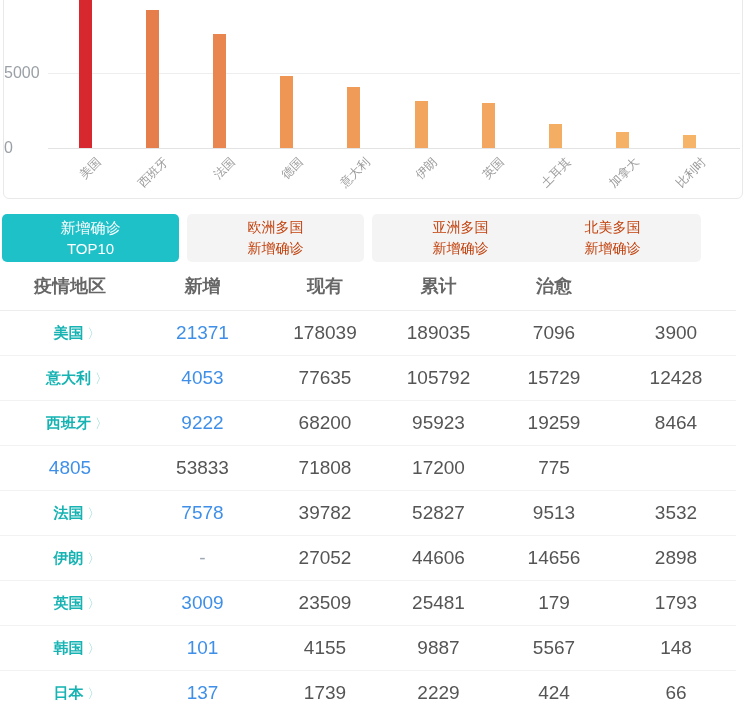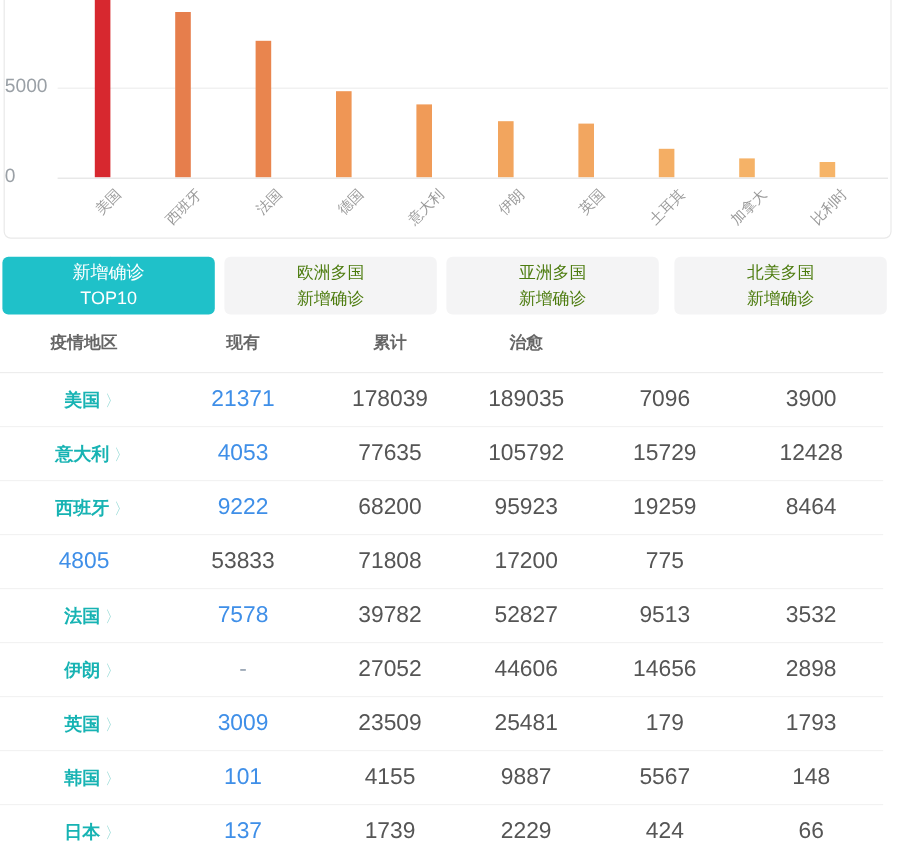--- a/index.html
+++ b/index.html
@@ -25,41 +25,41 @@
   }
   .xlabel{
     position:absolute;top:154px;width:110px;text-align:right;
     font-size:12px;color:#999;white-space:nowrap;
     transform:rotate(-45deg);transform-origin:100% 0;
   }
   
   .tabs{position:absolute;left:0;top:207px;width:749px;height:55px;padding-left:14px;}
   .tab{
     position:absolute;top:7px;height:48px;width:177px;border-radius:5px;
-    background:#f4f4f5;color:#4d7c0f;text-align:center;font-size:14px;line-height:21px;
+    background:#f4f4f5;color:#c2410c;text-align:center;font-size:14px;line-height:21px;
     display:flex;flex-direction:column;justify-content:center;cursor:pointer;
     box-sizing:border-box;
   }
   .tab.active{
     background:var(--accent,#1fc1c9);color:#fff;font-size:15px;font-weight:500;
   }
   .tab-notch{
     position:absolute;top:0;left:82px;width:0;height:0;
     border-left:8px solid transparent;border-right:8px solid transparent;
     border-bottom:8px solid var(--accent,#1fc1c9);
   }
   
   .table{position:absolute;left:0;top:262px;width:736px;}
   .trow{
     display:grid;grid-template-columns:140px 125px 120px 107px 124px 120px;
     align-items:center;height:44px;border-bottom:1px solid #f2f2f2;
   }
   .trow.thead{height:48px;border-bottom:1px solid #ededed;}
   .cell{text-align:center;font-size:19px;color:#555;}
-  .thead .cell{font-size:14px;color:#666;font-weight:600;}
+  .thead .cell{font-size:18px;color:#666;font-weight:600;}
   .cell.region{
     text-align:center;padding-left:14px;color:var(--region,#17b3b3);
     font-weight:700;font-size:15px;cursor:pointer;white-space:nowrap;
   }
   .cell.region .chev{
     color:#8fd8d4;font-weight:400;font-size:13px;margin-left:4px;
   }
   .cell.newv{color:var(--link,#3f8fe8);cursor:pointer;}
   .cell.newv.dash{color:#9aa7b5;cursor:default;}
 </style>
@@ -107,29 +107,30 @@
     <span>TOP10</span>
   </div>
   <div class="tab" style="left:187px;">
     <span>欧洲多国</span>
     <span>新增确诊</span>
   </div>
   <div class="tab" style="left:372px;">
     <span>亚洲多国</span>
     <span>新增确诊</span>
   </div>
-  <div class="tab" style="left:562px;">
+  <div class="tab" style="left:524px;">
     <span>北美多国</span>
     <span>新增确诊</span>
   </div>
 </div>
 
 <div class="table">
   <div class="trow thead">
     <div class="cell">疫情地区</div>
+    <div class="cell">新增</div>
     <div class="cell">现有</div>
     <div class="cell">累计</div>
     <div class="cell">治愈</div>
   </div>
   <div id="tbody">
   <div class="trow">
     <div class="cell region">
       <span class="rname">美国</span><span class="chev">〉</span>
     </div>
     <div class="cell newv">21371</div>

